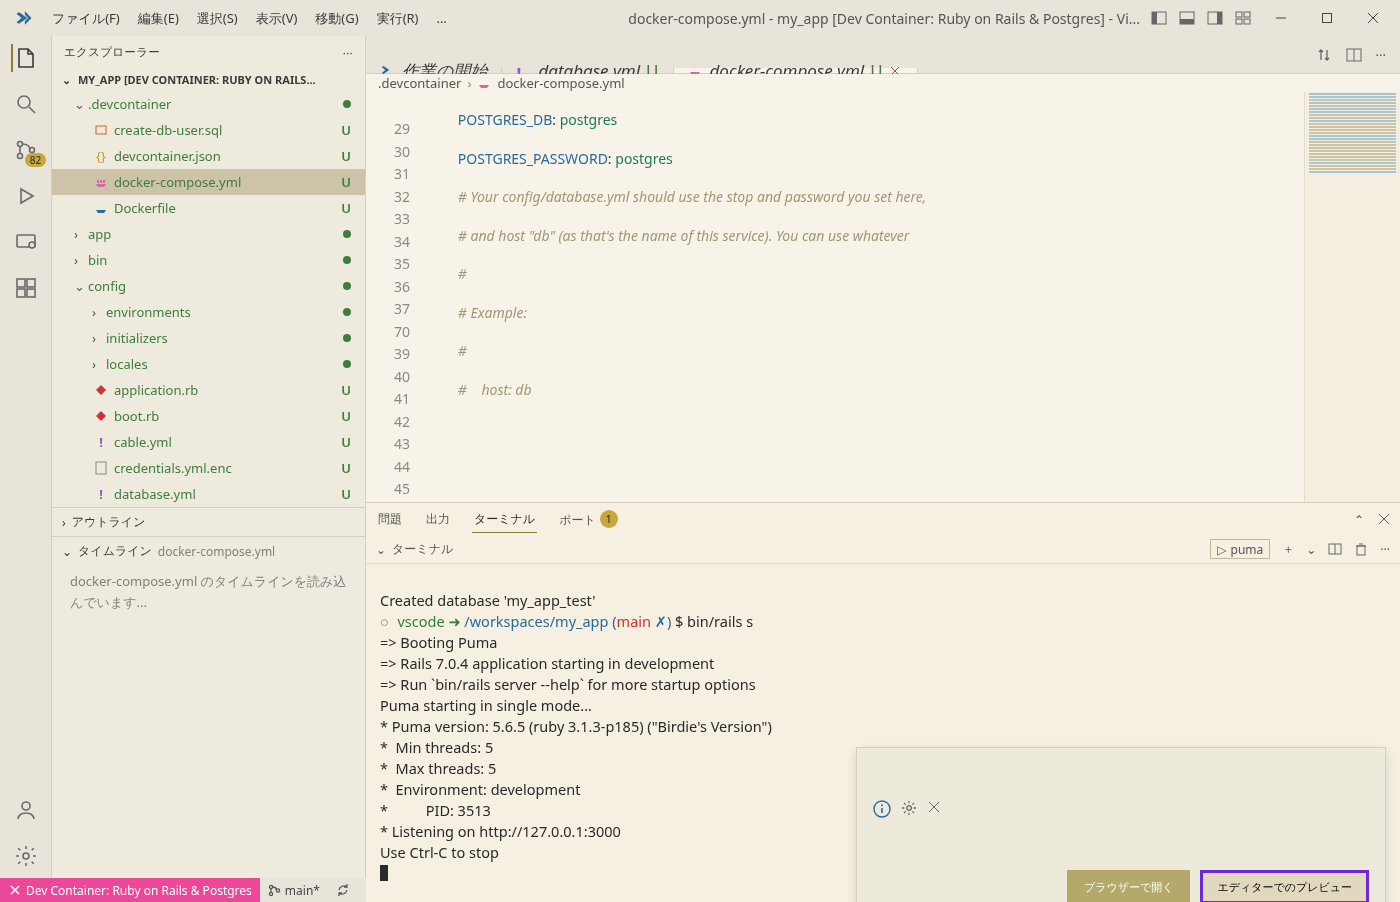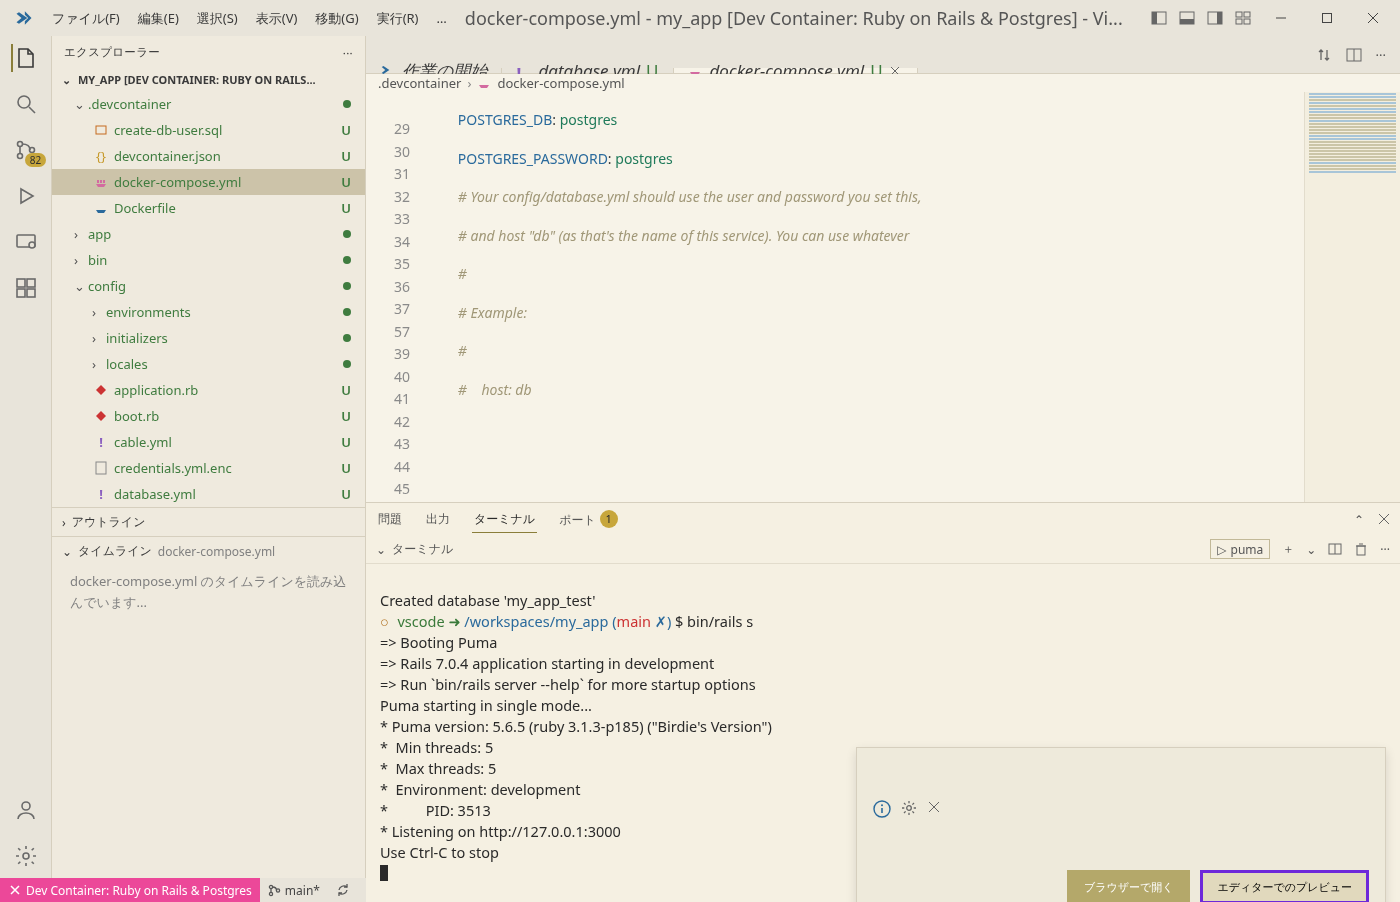--- a/index.html
+++ b/index.html
@@ -4,21 +4,21 @@
 <style>
 * { margin: 0; padding: 0; box-sizing: border-box; font-family: "Segoe UI", "Noto Sans", sans-serif; }
 html, body { width: 1400px; height: 902px; overflow: hidden; }
 body { background: #e8e4da; color: #3a3a3a; font-size: 13px; }
 
 
 .titlebar { height: 36px; background: #e8e4da; display: flex; align-items: center; padding: 0 6px; gap: 2px; }
 .titlebar .vscode-logo { width: 20px; height: 20px; margin: 0 8px; }
 .titlebar .menu-item { padding: 4px 8px; cursor: pointer; }
 .titlebar .ellipsis { padding: 4px 8px; }
-.titlebar .spacer { flex: 1; text-align: left; color: #555; font-size: 18px; overflow: hidden; text-overflow: ellipsis; white-space: nowrap; padding: 0 8px; }
+.titlebar .spacer { flex: 1; text-align: right; color: #555; font-size: 14px; overflow: hidden; text-overflow: ellipsis; white-space: nowrap; padding: 0 8px; }
 .titlebar .layout-icons { display: flex; gap: 10px; margin-right: 18px; }
 .titlebar .layout-icons span, .titlebar .win-icons span { width: 18px; height: 18px; display: inline-flex; align-items:center; justify-content:center; cursor:pointer; }
 .titlebar .win-icons { display: flex; gap: 28px; margin-right: 12px; }
 
 
 .main { display: flex; height: calc(902px - 36px - 24px); }
 
 
 .activity { width: 52px; background: #e8e4da; display: flex; flex-direction: column; align-items: center; padding-top: 8px; gap: 18px; border-right: 1px solid #d6cfbe; position: relative; }
 .activity .aicon { width: 28px; height: 28px; display: flex; align-items: center; justify-content: center; cursor: pointer; color: #6a6a6a; }
@@ -443,33 +443,33 @@
       <div class="gutter">
         <div>29</div>
           <div>30</div>
           <div>31</div>
           <div>32</div>
           <div>33</div>
           <div>34</div>
           <div>35</div>
           <div>36</div>
           <div>37</div>
-          <div>57</div>
+          <div>70</div>
           <div>39</div>
           <div>40</div>
           <div>41</div>
           <div>42</div>
           <div>43</div>
           <div>44</div>
           <div>45</div>
       </div>
       <div class="code">
 <div class="line">      <span class="k">POSTGRES_DB</span><span>: </span><span class="s">postgres</span></div>
 <div class="line">      <span class="k">POSTGRES_PASSWORD</span><span>: </span><span class="s">postgres</span></div>
-<div class="line">      <span class="c"># Your config/database.yml should use the user and password you set this,</span></div>
+<div class="line">      <span class="c"># Your config/database.yml should use the stop and password you set here,</span></div>
 <div class="line">      <span class="c"># and host "db" (as that's the name of this service). You can use whatever</span></div>
 <div class="line">      <span class="c">#</span></div>
 <div class="line">      <span class="c"># Example:</span></div>
 <div class="line">      <span class="c">#</span></div>
 <div class="line">      <span class="c">#    host: db</span></div>
 
 
 
 <div class="line"></div>
 

